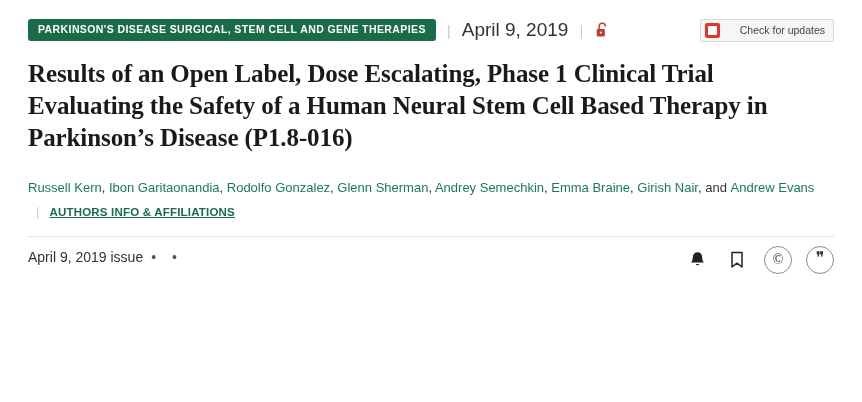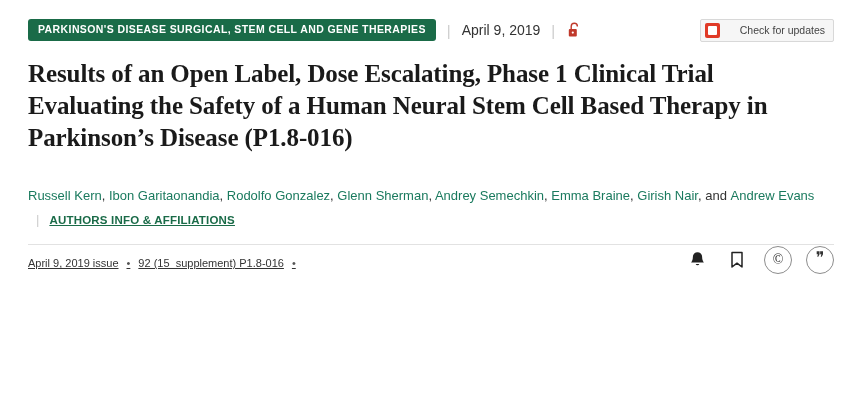--- a/index.html
+++ b/index.html
@@ -42,21 +42,21 @@
     text-transform: uppercase;
     line-height: 1.1;
   }
   .meta-sep {
     color: #cccccc;
     margin: 0 11px;
     font-size: 15px;
     line-height: 1;
   }
   .pub-date {
-    font-size: 14px;
+    font-size: 19px;
     color: #333333;
     white-space: nowrap;
   }
   .lock-icon {
     margin-left: 2px;
     display: inline-flex;
     align-items: center;
   }
   .check-updates {
     margin-left: auto;
@@ -97,21 +97,21 @@
     line-height: 1.28;
     font-weight: bold;
     color: #1a1a1a;
     margin: 12px 0 0 0;
     max-width: 770px;
     letter-spacing: -0.1px;
   }
 
   
   .authors {
-    margin-top: 30px;
+    margin-top: 22px;
     font-size: 13px;
     line-height: 1.85;
     color: #333333;
     max-width: 790px;
   }
   .author-link {
     color: #1a7a5e;
     text-decoration: none;
   }
   .authors .plain {
@@ -134,27 +134,26 @@
   
   .divider {
     border: 0;
     border-top: 1px solid #e2e2e2;
     margin: 12px 0 0 0;
   }
 
   
   .issue-line {
     margin-top: 12px;
-    font-size: 11px;
+    font-size: 14px;
     color: #333333;
     display: flex;
     align-items: center;
     flex-wrap: wrap;
     gap: 0;
-    text-decoration: underline;
   }
   .dot {
     display: inline-block;
     margin: 0 8px;
     color: #555555;
   }
   .doi-link {
     color: #333333;
     text-decoration: underline;
   }
@@ -223,21 +222,20 @@
 
   <div class="authors">
     <a class="author-link" href="#">Russell Kern</a><span class="plain">, </span><a class="author-link" href="#">Ibon Garitaonandia</a><span class="plain">, </span><a class="author-link" href="#">Rodolfo Gonzalez</a><span class="plain">, </span><a class="author-link" href="#">Glenn Sherman</a><span class="plain">, </span><a class="author-link" href="#">Andrey Semechkin</a><span class="plain">, </span><a class="author-link" href="#">Emma Braine</a><span class="plain">, </span><a class="author-link" href="#">Girish Nair</a><span class="plain">, </span><span class="plain">and</span>&nbsp;<a class="author-link" href="#">Andrew Evans</a><span class="affil-sep">|</span><a class="affiliations-link" href="#">Authors Info &amp; Affiliations</a>
   </div>
 
   <hr class="divider">
 
   <div class="issue-line">
     <span>April 9, 2019 issue</span>
     <span class="dot">•</span>
-    <span>92 (15_supplement) P1.8-016</span>
     <span class="dot">•</span>
   </div>
 
   <div class="action-bar">
     <span class="act-icon">
       <svg width="17" height="18" viewBox="0 0 17 18" aria-hidden="true">
         <path d="M8.5 1.2a4.6 4.6 0 0 0-4.6 4.6c0 3.6-1.2 4.8-1.8 5.6h12.8c-.6-.8-1.8-2-1.8-5.6A4.6 4.6 0 0 0 8.5 1.2z" fill="#222"></path>
         <path d="M6.7 13a1.9 1.9 0 0 0 3.6 0z" fill="#222"></path>
       </svg>
     </span>

